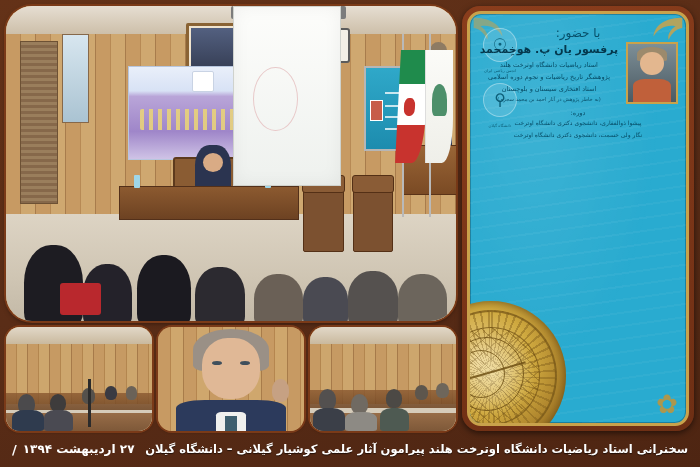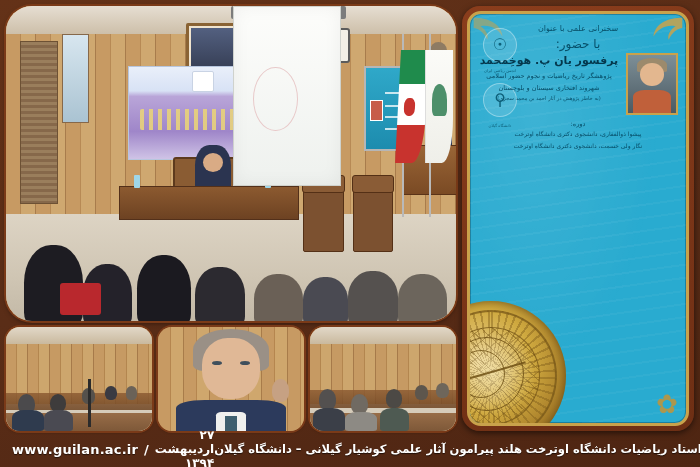--- a/index.html
+++ b/index.html
@@ -442,34 +442,34 @@
       </svg>
 
       <div class="poster-logos">
         <div class="logo-box">☉</div>
         <div class="logo-cap">انجمن ریاضی ایران</div>
         <div class="logo-box" style="margin-top:10px;">⚲</div>
         <div class="logo-cap">دانشگاه گیلان</div>
       </div>
 
       <div class="poster-txt">
-        <div class="pt-kicker">سخنرانی علمی با عنوان</div>
         <div class="pt-with">با حضور:</div>
       </div>
 
       <div class="speaker-row">
         <div class="speaker-photo">
           <div class="hair"></div>
           <div class="face"></div>
           <div class="body"></div>
         </div>
         <div class="speaker-info">
           <div class="sp-name">پرفسور یان پ. هوخِمحمد</div>
-          <div class="sp-line">پژوهشگر تاریخ ریاضیات و نجوم حضور اسلامی</div>
-          <div class="sp-line">شهروند افتخاری سیستان و بلوچستان</div>
+          <div class="sp-line">استاد ریاضیات دانشگاه اوترخت هلند</div>
+          <div class="sp-line">پژوهشگر تاریخ ریاضیات و نجوم دوره اسلامی</div>
+          <div class="sp-line">استاد افتخاری سیستان و بلوچستان</div>
           <div class="sp-note">(به خاطر پژوهش در آثار احمد بن محمد سجزی)</div>
         </div>
       </div>
 
       <div class="pt-by">دوره:</div>
       <div class="pt-pres">پیشوا ذوالفقاری، دانشجوی دکتری دانشگاه اوترخت</div>
       <div class="pt-pres">نگار ولی خسمت، دانشجوی دکتری دانشگاه اوترخت</div>
 
       <div class="astrolabe">
         <div class="astro-rete"></div>
@@ -520,20 +520,19 @@
       <div class="torso" style="left:24%; bottom:0;   width:22%; height:18%; background:#8d8a84;"></div>
       <div class="head" style="left:52%; bottom:22%; width:11%; height:18%; background:#4c4945;"></div>
       <div class="torso" style="left:48%; bottom:0;   width:20%; height:22%; background:#4e5a52;"></div>
       <div class="head" style="left:72%; bottom:30%; width:9%;  height:14%; background:#5d564d;"></div>
       <div class="head" style="left:86%; bottom:32%; width:9%;  height:14%; background:#6e665b;"></div>
     </div>
   </div>
 
   <div class="footer">
     <div class="footer-left">
-      <span class="f-url">www.guilan.ac.ir</span>
       <span class="f-sep">/</span>
       <span class="f-date">۲۷ اردیبهشت ۱۳۹۴</span>
     </div>
     <div class="footer-right">سخنرانی استاد ریاضیات دانشگاه اوترخت هلند پیرامون آثار علمی کوشیار گیلانی – دانشگاه گیلان</div>
   </div>
 
 </div>
 
 </body></html>

